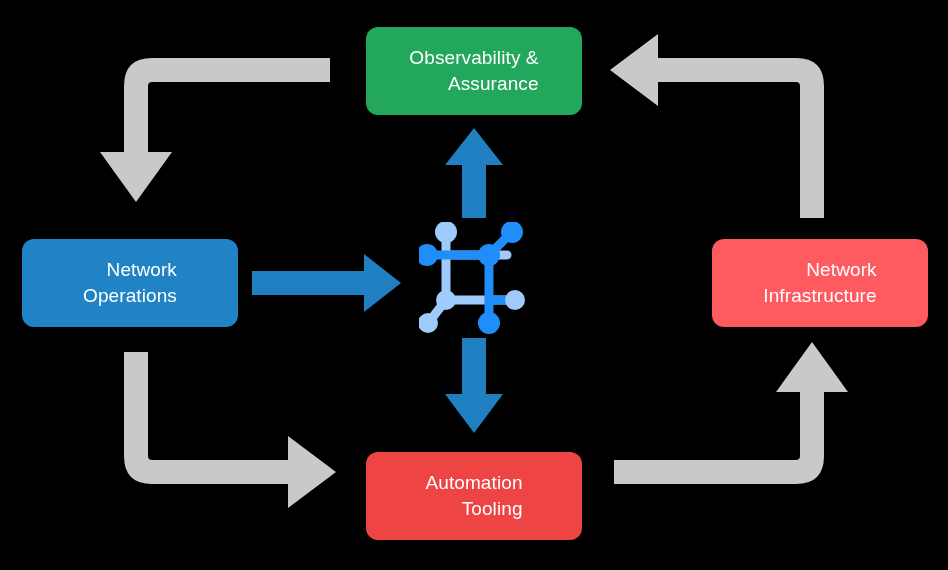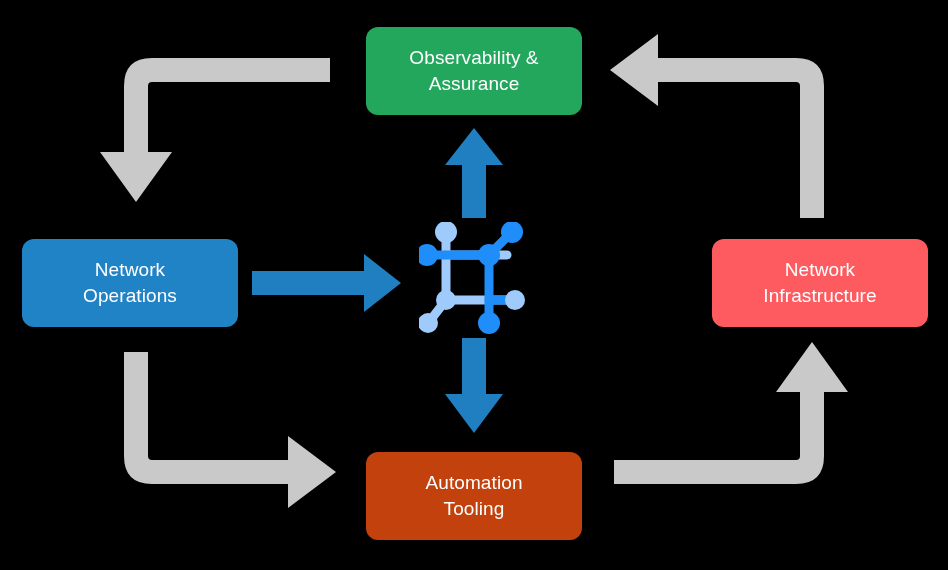--- a/index.html
+++ b/index.html
@@ -18,21 +18,21 @@
     width: 948px;
     height: 570px;
     background: #000000;
   }
   .node-box {
     position: absolute;
     border-radius: 12px;
     display: flex;
     align-items: center;
     justify-content: center;
-    text-align: center;
+    text-align: right;
     color: #ffffff;
     font-size: 19px;
     line-height: 1.35;
     font-family: "Liberation Sans", sans-serif;
     letter-spacing: 0.1px;
     box-sizing: border-box;
     padding: 4px 10px;
     white-space: pre-line;
   }
   #box-observability {
@@ -191,16 +191,16 @@
 
   <div class="node-box" id="box-observability" style="background:#22a75d">Observability &amp;
 Assurance</div>
 
   <div class="node-box" id="box-netops" style="background:#1f83c6">Network
 Operations</div>
 
   <div class="node-box" id="box-netinfra" style="background:#fd5b60">Network
 Infrastructure</div>
 
-  <div class="node-box" id="box-automation" style="background:#c2410c">Automation
+  <div class="node-box" id="box-automation" style="background:#ef4444">Automation
 Tooling</div>
 
 </div>
 
 </body></html>

